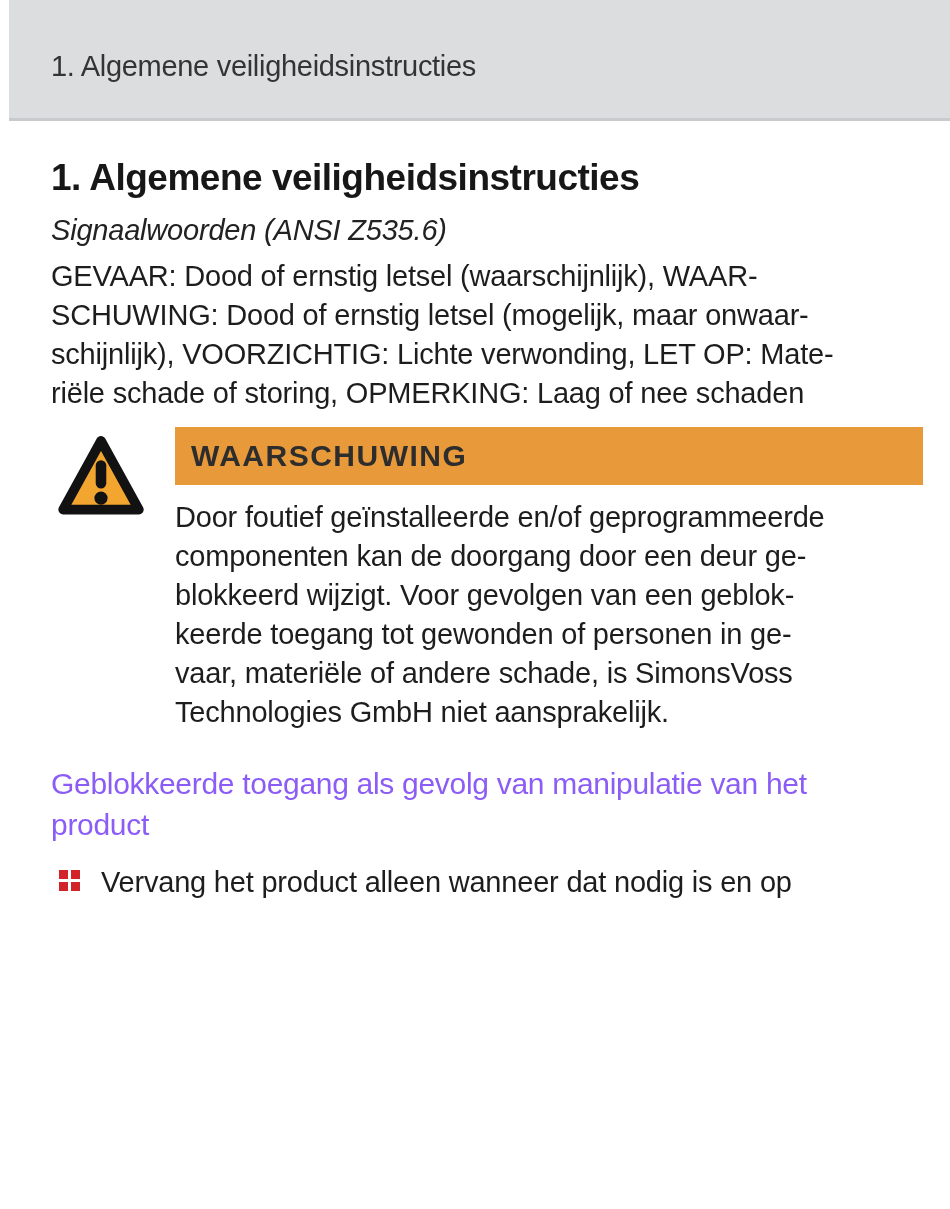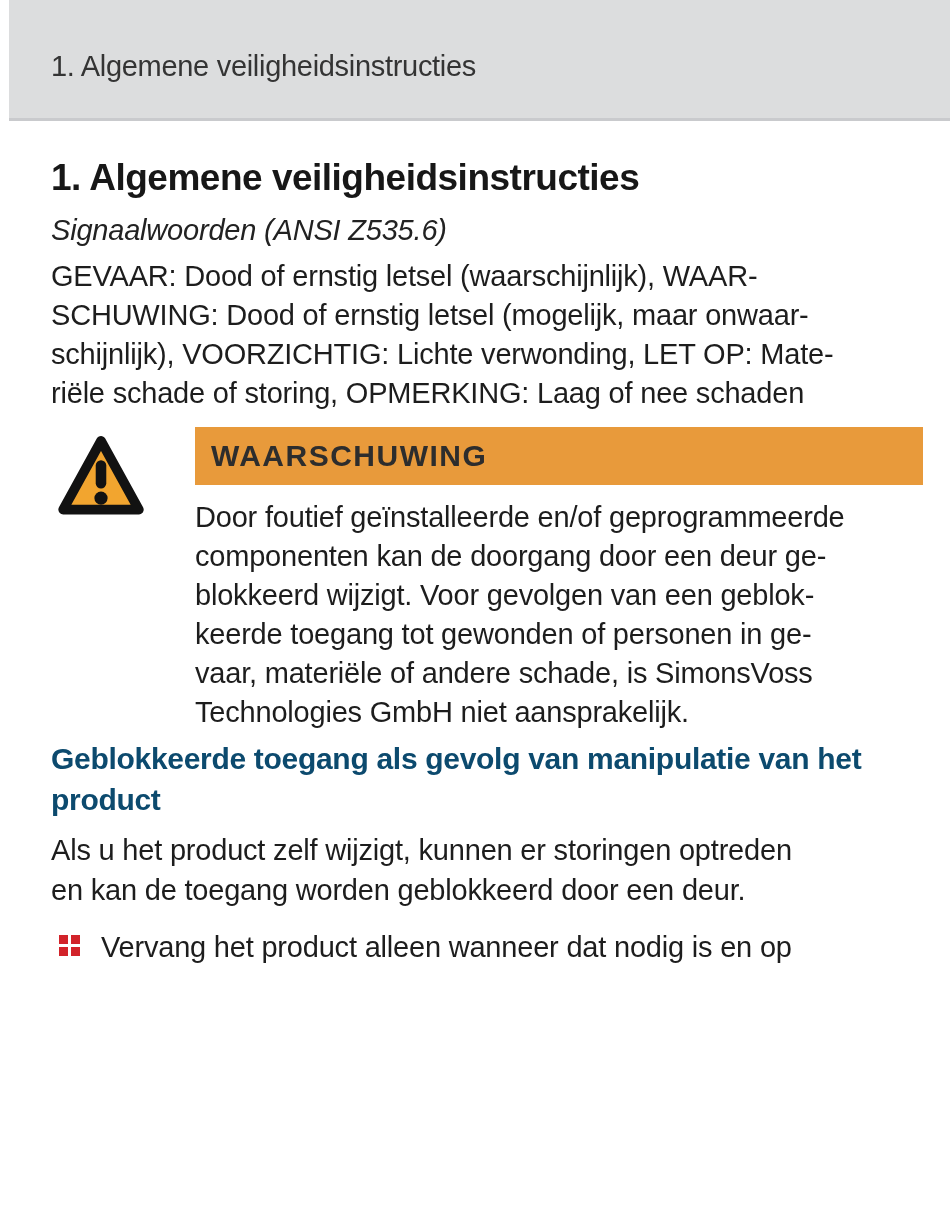--- a/index.html
+++ b/index.html
@@ -48,21 +48,21 @@
   .body-text {
     margin-top: 10px;
     font-size: 29px;
     line-height: 39px;
     letter-spacing: -0.2px;
     white-space: pre-line;
     color: #1d1d1d;
   }
 
   
-  .warning-box { display: flex; margin-top: 14px; gap: 20px; }
+  .warning-box { display: flex; margin-top: 14px; }
   .warn-icon-col { flex: none; width: 124px; padding: 6px 0 0 6px; }
   .warn-content { flex: 1; min-width: 0; }
   .warn-banner {
     height: 58px;
     background: #e89a3b;
     display: flex;
     align-items: center;
     padding-left: 16px;
     font-size: 30px;
     font-weight: 700;
@@ -78,27 +78,27 @@
   }
   .warn-body {
     margin-top: 13px;
     font-size: 29px;
     line-height: 39px;
     letter-spacing: -0.2px;
     white-space: pre-line;
   }
 
   .h2 {
-    margin-top: 6px;
+    margin-top: 31px;
     font-size: 30px;
-    font-weight: 700;
+    font-weight: 400;
     line-height: 41px;
     letter-spacing: -0.3px;
     white-space: pre-line;
-    color: #0c4a6e;
+    color: #8b5cf6;
   }
   .para2 { margin-top: 10px; line-height: 40px; }
 
   
   .bullet-row { display: flex; margin-top: 17px; padding-left: 8px; }
   .bullet-icon {
     flex: none;
     display: inline-grid;
     grid-template-columns: 9px 9px;
     grid-template-rows: 9px 9px;
@@ -151,22 +151,20 @@
 blokkeerd wijzigt. Voor gevolgen van een geblok-
 keerde toegang tot gewonden of personen in ge-
 vaar, materiële of andere schade, is SimonsVoss
 Technologies GmbH niet aansprakelijk.</div>
       </div>
     </section>
 
     <div class="h2">Geblokkeerde toegang als gevolg van manipulatie van het
 product</div>
 
-    <div class="body-text para2">Als u het product zelf wijzigt, kunnen er storingen optreden
-en kan de toegang worden geblokkeerd door een deur.</div>
 
     <div class="bullet-row">
       <span class="bullet-icon">
         <span></span>
           <span></span>
           <span></span>
           <span></span>
       </span>
       <span class="bullet-text">Vervang het product alleen wanneer dat nodig is en op</span>
     </div>

